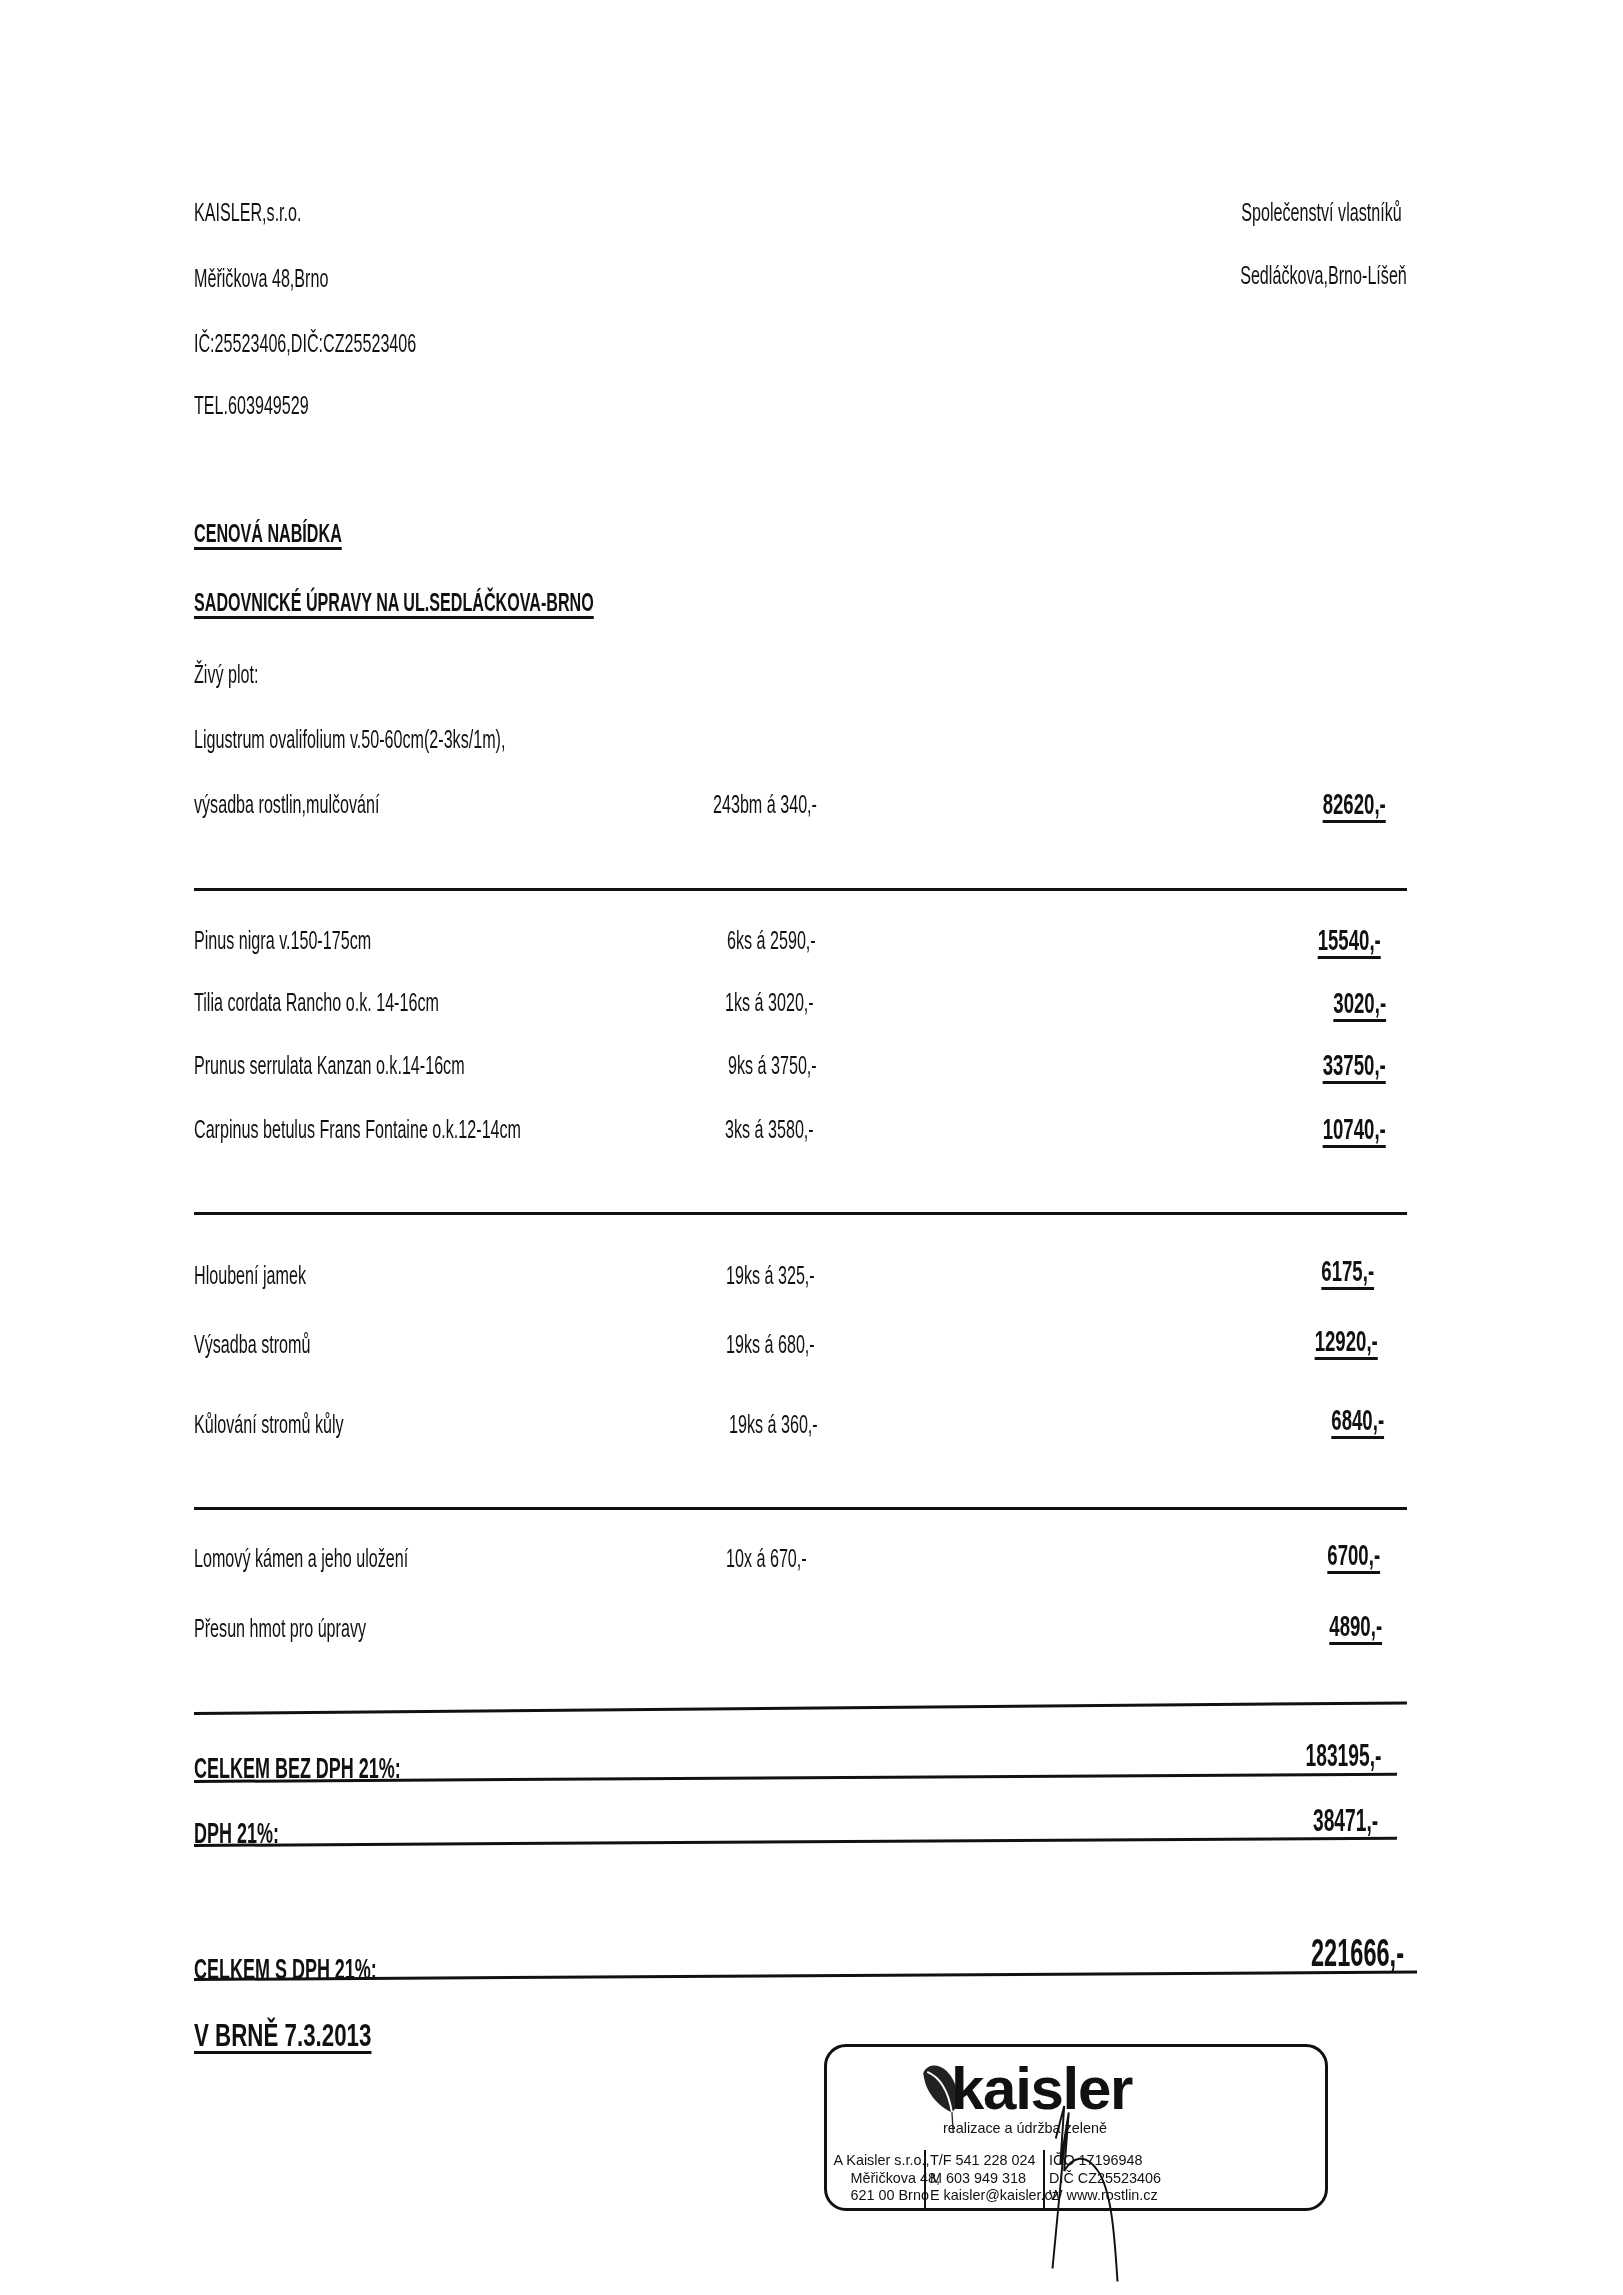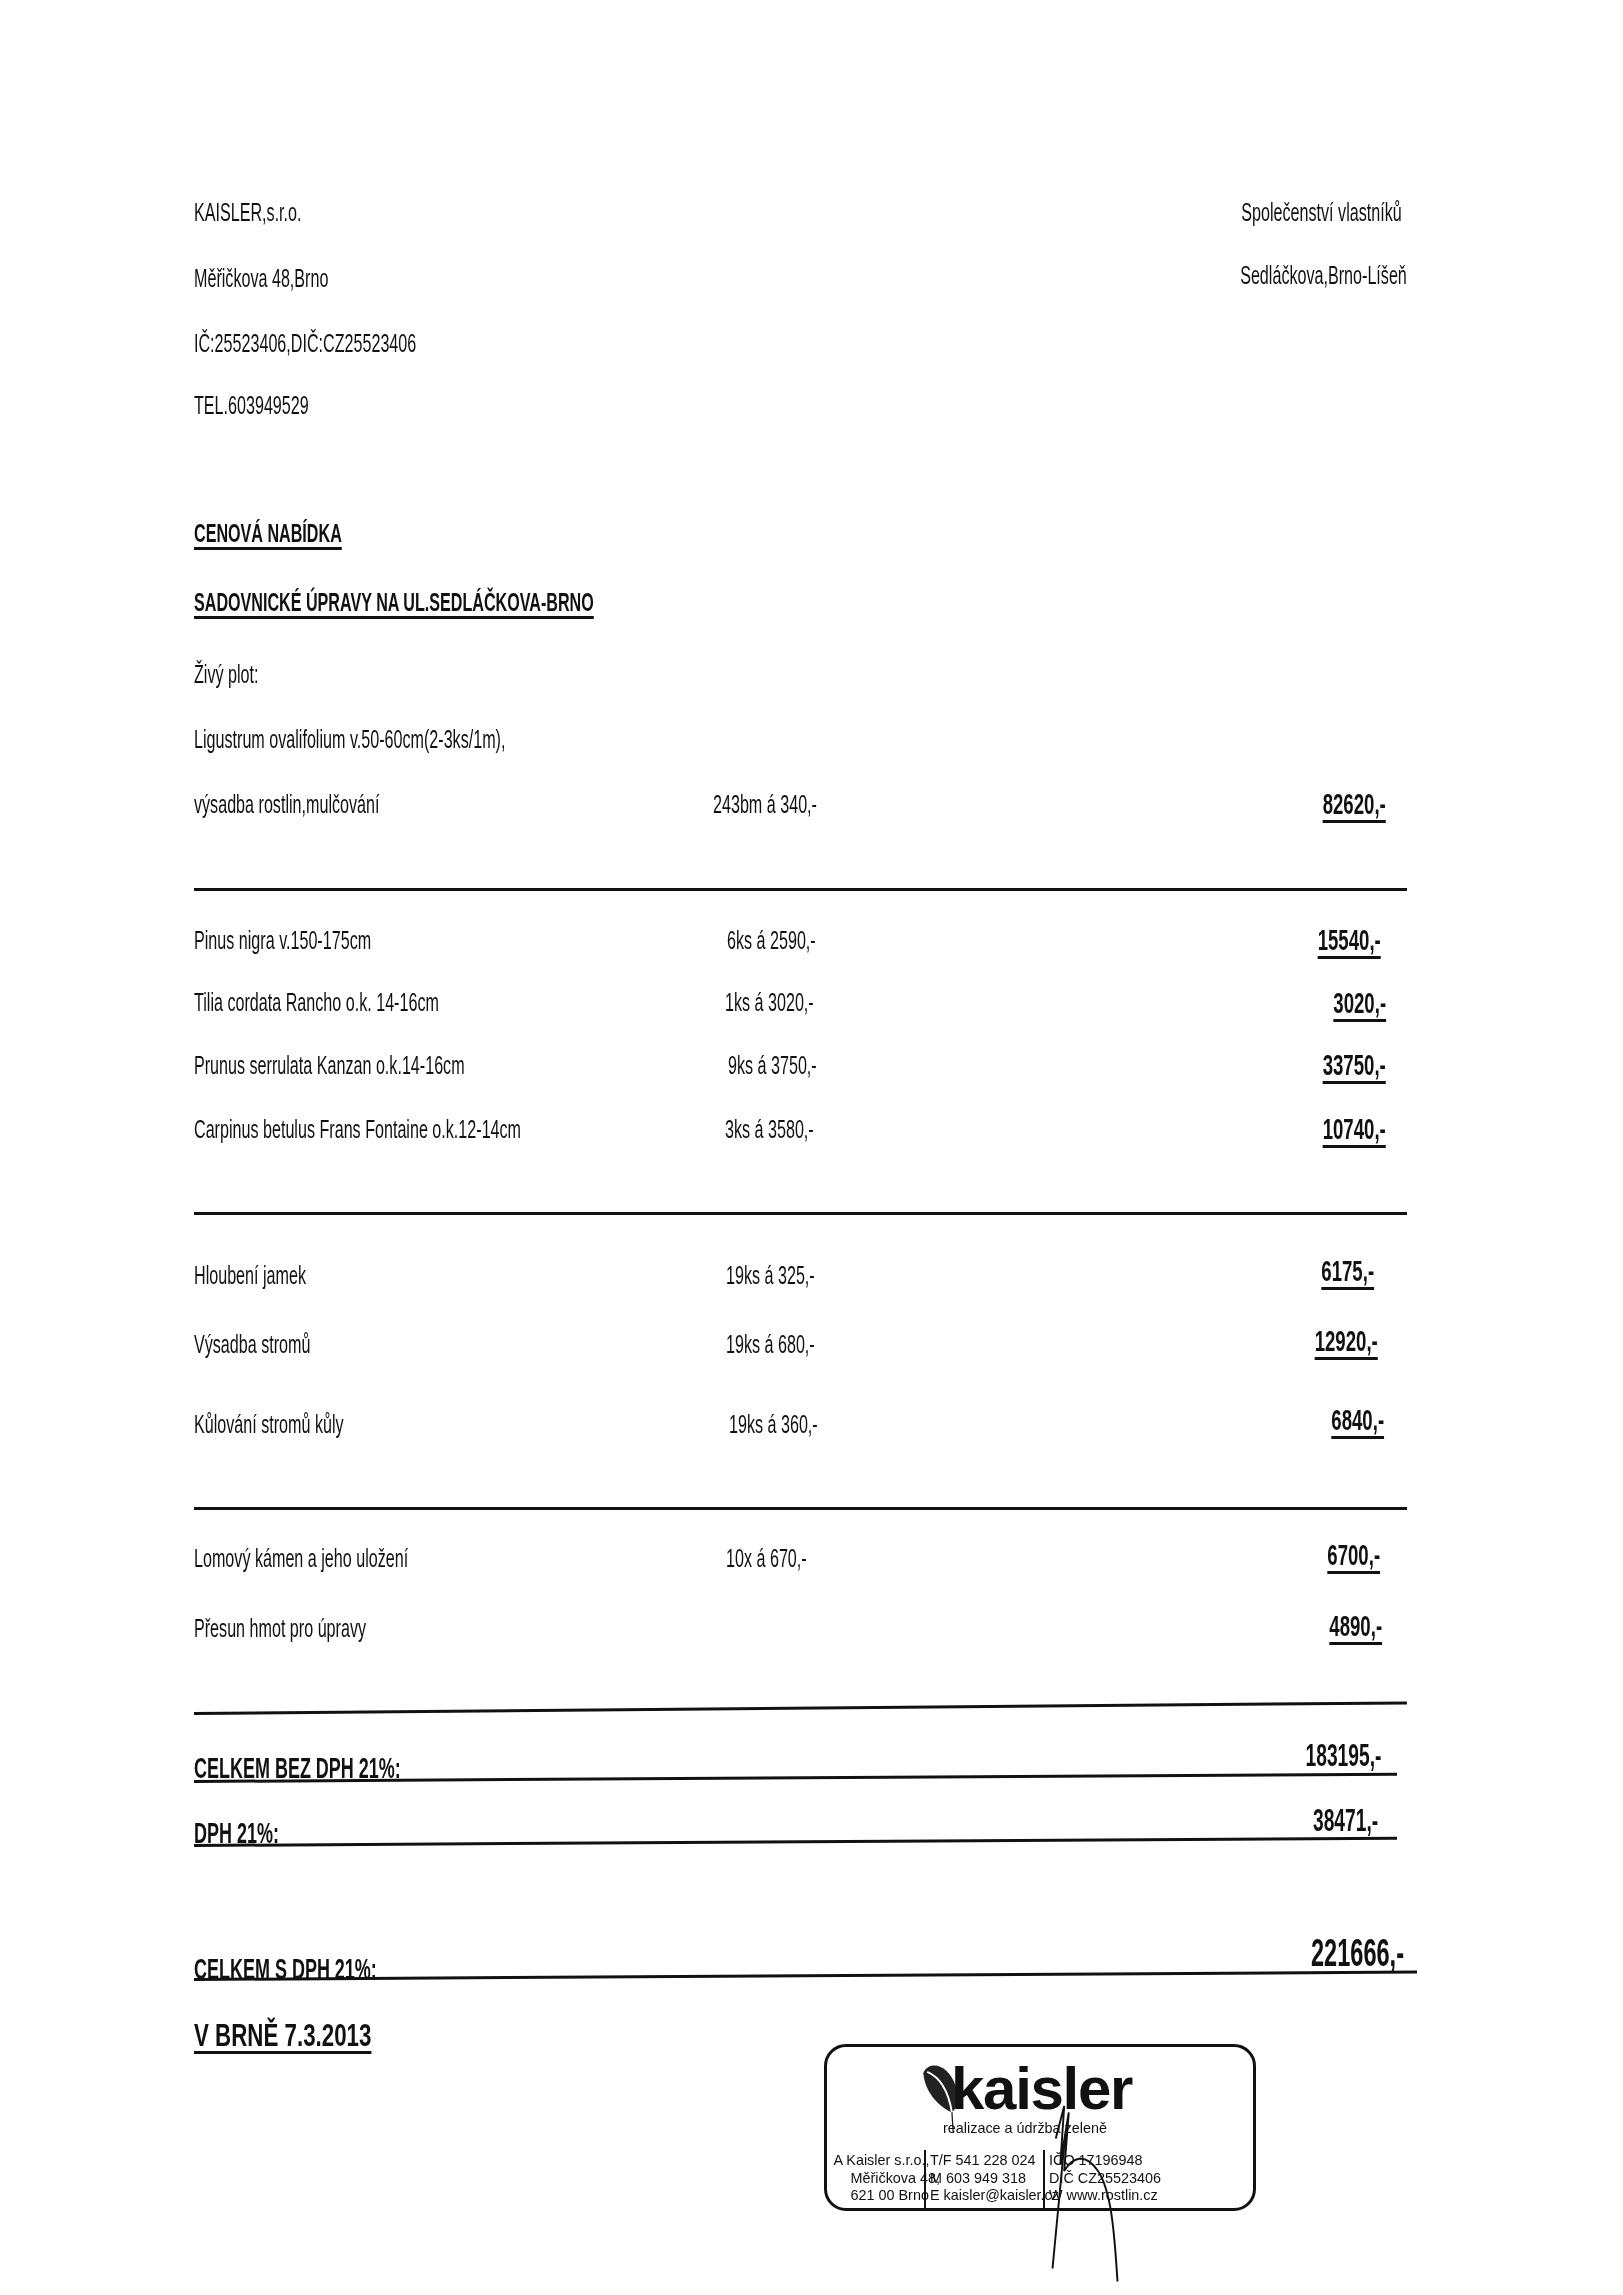--- a/index.html
+++ b/index.html
@@ -5,21 +5,21 @@
   html, body { margin: 0; padding: 0; background: #ffffff; }
   body { width: 1623px; height: 2295px; position: relative; overflow: hidden;
          font-family: "Liberation Sans", "DejaVu Sans", sans-serif; color: #111; }
   .t { position: absolute; white-space: nowrap; font-size: 26px; transform: scaleX(0.62); transform-origin: left top; letter-spacing: 0px; line-height: 1; }
   .tr { position: absolute; white-space: nowrap; font-size: 26px; transform: scaleX(0.62); transform-origin: right top; line-height: 1; text-align: right; }
   .b { font-weight: bold; }
   .u { text-decoration: underline; text-decoration-thickness: 2.6px; text-underline-offset: 5.2px; }
   .amt { font-weight: bold; font-size: 30px; text-decoration: underline; text-decoration-thickness: 2.6px; text-underline-offset: 5.9px; }
   .rule { position: absolute; height: 3.3px; background: #111; }
   .rule-thin { position: absolute; height: 2.6px; background: #111; }
-  .stamp { position: absolute; left: 824px; top: 2044px; width: 432px; height: 167px; border: 3.3px solid #111; border-radius: 22px; box-sizing: border-box; }
+  .stamp { position: absolute; left: 824px; top: 2044px; width: 504px; height: 167px; border: 3.3px solid #111; border-radius: 22px; box-sizing: border-box; }
   .stamp .logo { position: absolute; left: 95px; top: 13px; }
   .stamp .brand { position: absolute; left: 124px; top: 6.5px; font-size: 60px; font-weight: bold; letter-spacing: -1.3px; font-family: "Liberation Sans", sans-serif; }
   .stamp .slogan { position: absolute; left: 116px; top: 73px; font-size: 14.4px; font-family: "Liberation Sans", sans-serif; }
   .stamp .col { position: absolute; top: 105px; font-size: 14.4px; line-height: 17.7px; font-family: "Liberation Sans", sans-serif; }
   .stamp .sep { position: absolute; top: 103px; width: 2px; height: 60px; background: #111; }
   .sig { position: absolute; left: 1046px; top: 2099px; }
 </style>
 </head>
 <body>
 

